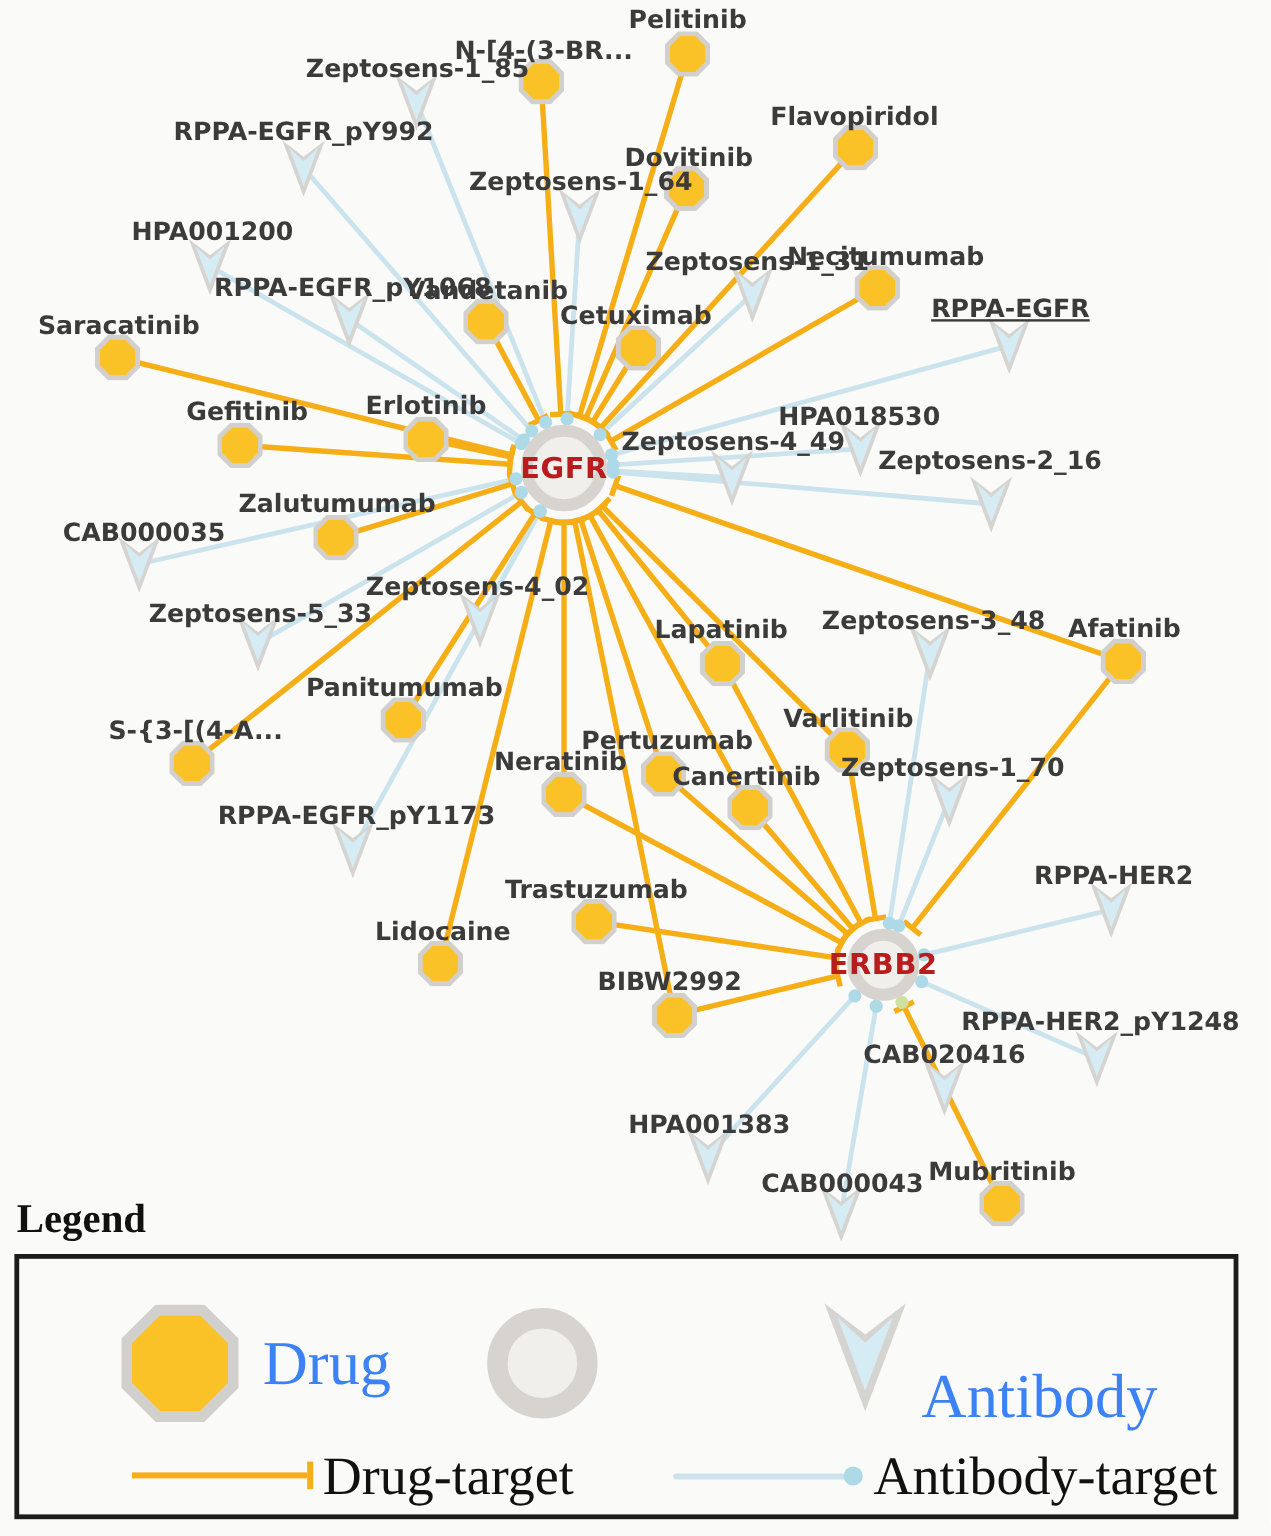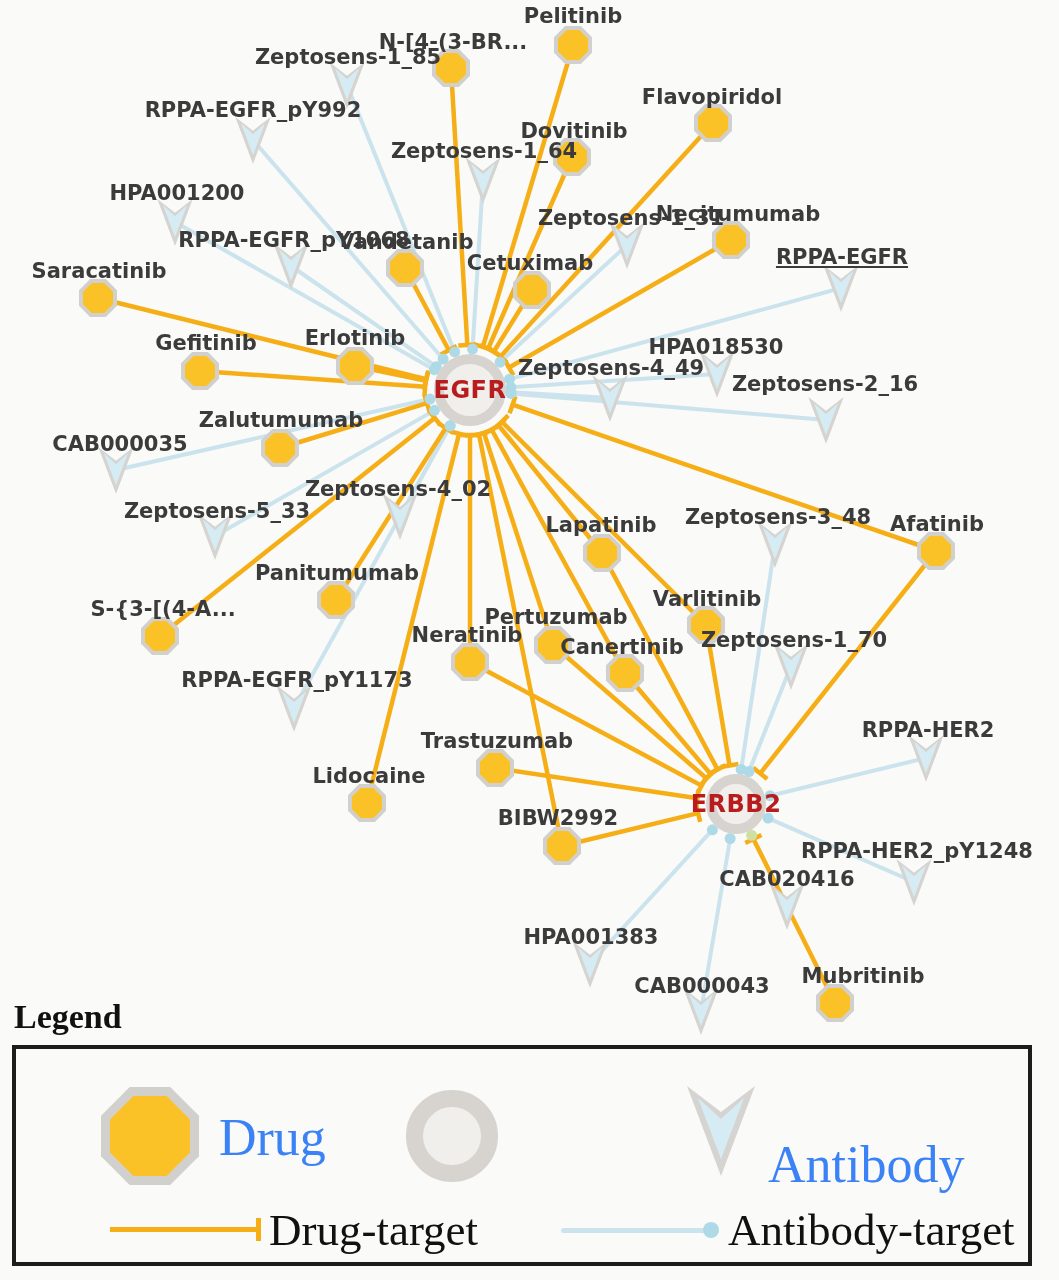--- a/index.html
+++ b/index.html
@@ -370,21 +370,21 @@
       <div class="nodelabel" style="left: 163px; top: 609px;">S-{3-[(4-A...</div>
       <div class="nodelabel" style="left: 601px; top: 525px;">Lapatinib</div>
       <div class="nodelabel" style="left: 707px; top: 599px;">Varlitinib</div>
       <div class="nodelabel" style="left: 937px; top: 524px;">Afatinib</div>
       <div class="nodelabel" style="left: 556px; top: 617px;">Pertuzumab</div>
       <div class="nodelabel" style="left: 467px; top: 635px;">Neratinib</div>
       <div class="nodelabel" style="left: 622px; top: 647px;">Canertinib</div>
       <div class="nodelabel" style="left: 497px; top: 741px;">Trastuzumab</div>
       <div class="nodelabel" style="left: 369px; top: 776px;">Lidocaine</div>
       <div class="nodelabel" style="left: 558px; top: 818px;">BIBW2992</div>
-      <div class="nodelabel" style="left: 835px; top: 976px; margin-left: 28px;">Mubritinib</div>
+      <div class="nodelabel" style="left: 835px; top: 976px;">Mubritinib</div>
       <div class="nodelabel" style="left: 348px; top: 57px;">Zeptosens-1_85</div>
       <div class="nodelabel" style="left: 253px; top: 110px;">RPPA-EGFR_pY992</div>
       <div class="nodelabel" style="left: 177px; top: 193px;">HPA001200</div>
       <div class="nodelabel" style="left: 294px; top: 240px;">RPPA-EGFR_pY1068</div>
       <div class="nodelabel" style="left: 484px; top: 151px;">Zeptosens-1_64</div>
       <div class="nodelabel" style="left: 631px; top: 218px;">Zeptosens-1_31</div>
       <div class="nodelabel" style="left: 842px; top: 257px; text-decoration: underline;">RPPA-EGFR</div>
       <div class="nodelabel" style="left: 611px; top: 368px;">Zeptosens-4_49</div>
       <div class="nodelabel" style="left: 716px; top: 347px;">HPA018530</div>
       <div class="nodelabel" style="left: 825px; top: 384px;">Zeptosens-2_16</div>

